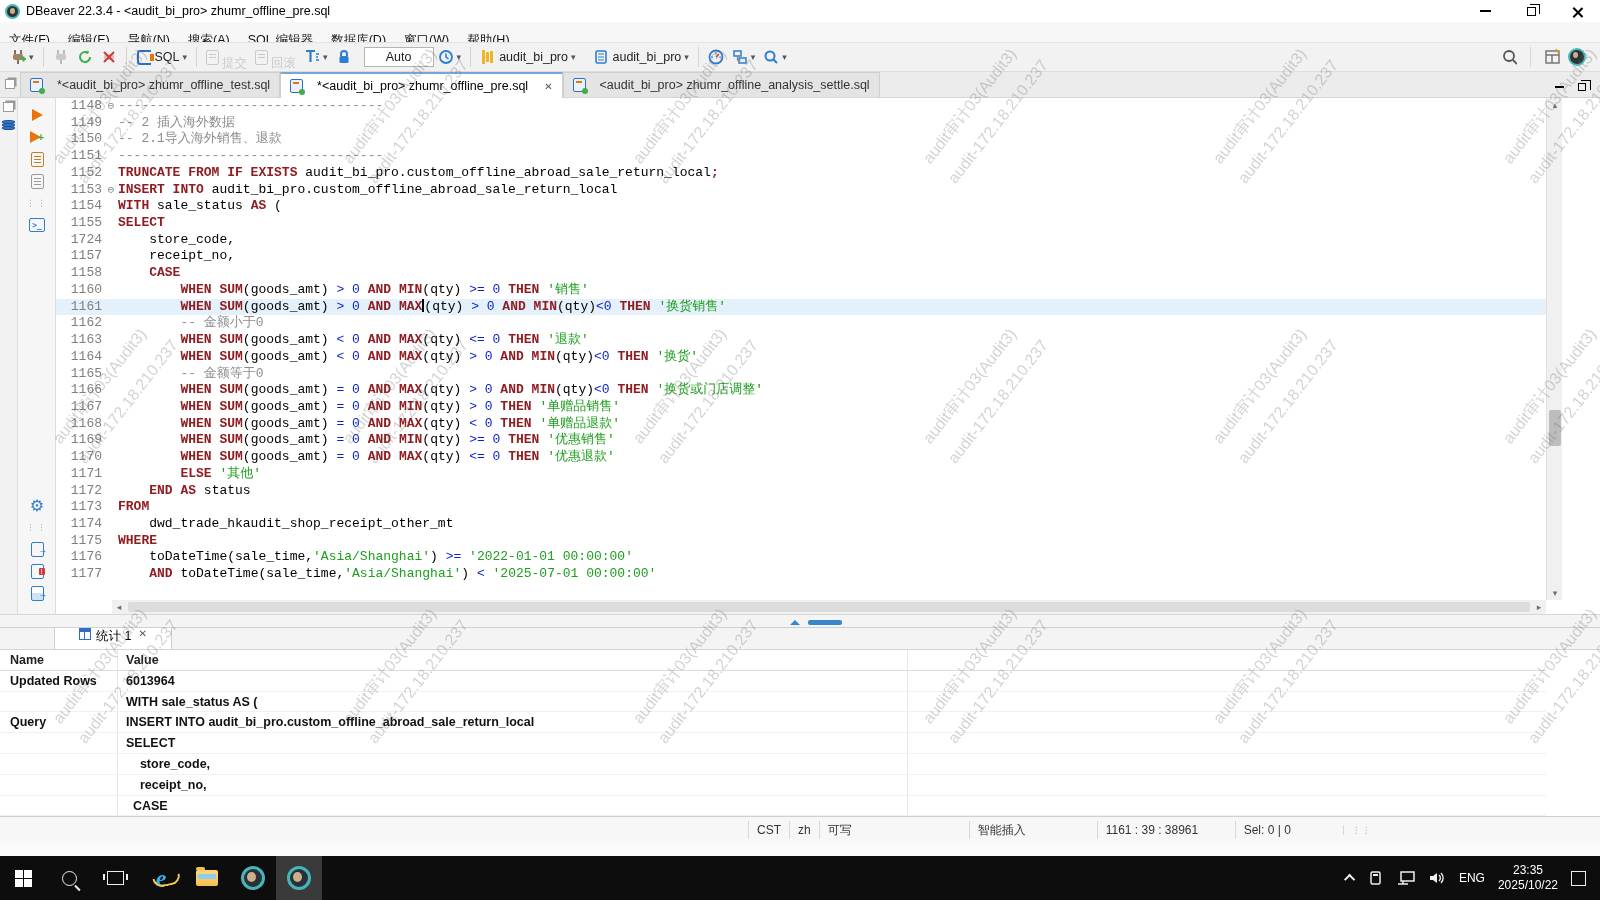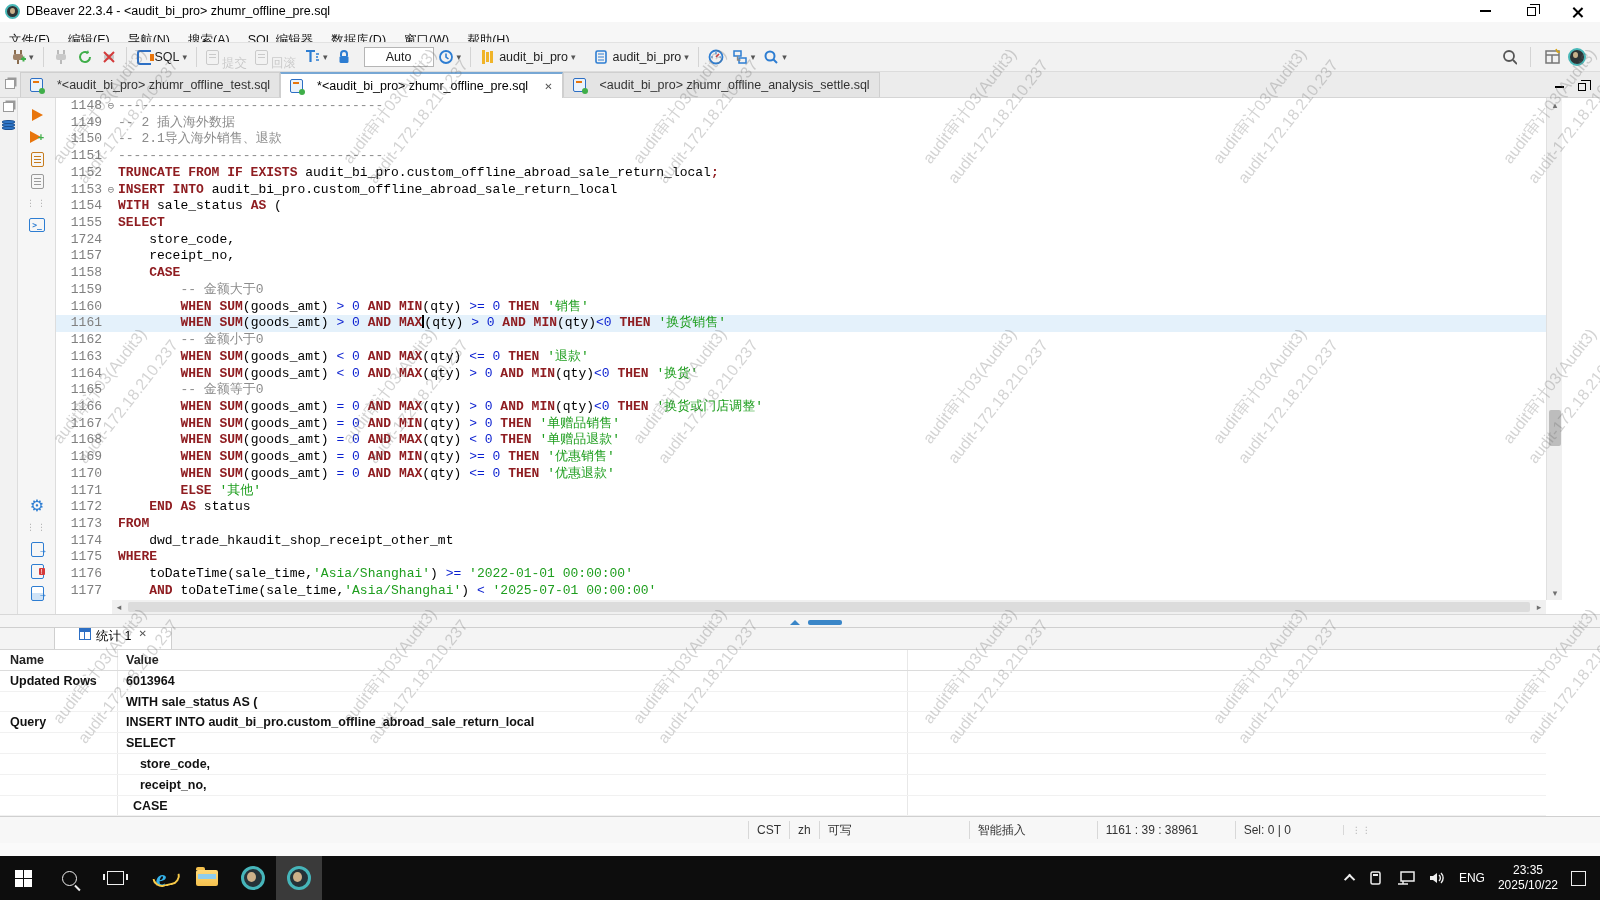--- a/index.html
+++ b/index.html
@@ -417,21 +417,20 @@
         <div class="code-line"><span class="ln">1149</span><span class="fold"></span><span class="tok-com">-- 2 插入海外数据</span></div>
         <div class="code-line"><span class="ln">1150</span><span class="fold"></span><span class="tok-com">-- 2.1导入海外销售、退款</span></div>
         <div class="code-line"><span class="ln">1151</span><span class="fold"></span><span class="tok-com">----------------------------------</span></div>
         <div class="code-line"><span class="ln">1152</span><span class="fold"></span><span class="tok-kw">TRUNCATE FROM IF EXISTS</span><span class="tok-txt"> audit_bi_pro.custom_offline_abroad_sale_return_local</span><span class="tok-kw">;</span></div>
         <div class="code-line"><span class="ln">1153</span><span class="fold">⊖</span><span class="tok-kw">INSERT INTO</span><span class="tok-txt"> audit_bi_pro.custom_offline_abroad_sale_return_local</span></div>
         <div class="code-line"><span class="ln">1154</span><span class="fold"></span><span class="tok-kw">WITH</span><span class="tok-txt"> sale_status </span><span class="tok-kw">AS</span><span class="tok-txt"> (</span></div>
         <div class="code-line"><span class="ln">1155</span><span class="fold"></span><span class="tok-kw">SELECT</span></div>
         <div class="code-line"><span class="ln">1724</span><span class="fold"></span><span class="tok-txt">    store_code,</span></div>
         <div class="code-line"><span class="ln">1157</span><span class="fold"></span><span class="tok-txt">    receipt_no,</span></div>
         <div class="code-line"><span class="ln">1158</span><span class="fold"></span><span class="tok-txt">    </span><span class="tok-kw">CASE</span></div>
-        <div class="code-line"><span class="ln">1159</span><span class="fold"></span><span class="tok-txt">        </span><span class="tok-com">-- 金额大于0</span></div>
         <div class="code-line"><span class="ln">1160</span><span class="fold"></span><span class="tok-txt">        </span><span class="tok-kw">WHEN</span><span class="tok-txt"> </span><span class="tok-kw">SUM</span><span class="tok-txt">(goods_amt) </span><span class="tok-num">&gt; 0</span><span class="tok-txt"> </span><span class="tok-kw">AND</span><span class="tok-txt"> </span><span class="tok-kw">MIN</span><span class="tok-txt">(qty) </span><span class="tok-num">&gt;= 0</span><span class="tok-txt"> </span><span class="tok-kw">THEN</span><span class="tok-txt"> </span><span class="tok-str">'销售'</span></div>
         <div class="code-line current"><span class="ln">1161</span><span class="fold"></span><span class="tok-txt">        </span><span class="tok-kw">WHEN</span><span class="tok-txt"> </span><span class="tok-kw">SUM</span><span class="tok-txt">(goods_amt) </span><span class="tok-num">&gt; 0</span><span class="tok-txt"> </span><span class="tok-kw">AND</span><span class="tok-txt"> </span><span class="tok-kw">MAX</span><span class="caret"></span><span class="tok-txt">(qty) </span><span class="tok-num">&gt; 0</span><span class="tok-txt"> </span><span class="tok-kw">AND</span><span class="tok-txt"> </span><span class="tok-kw">MIN</span><span class="tok-txt">(qty)</span><span class="tok-num">&lt;0</span><span class="tok-txt"> </span><span class="tok-kw">THEN</span><span class="tok-txt"> </span><span class="tok-str">'换货销售'</span></div>
         <div class="code-line"><span class="ln">1162</span><span class="fold"></span><span class="tok-txt">        </span><span class="tok-com">-- 金额小于0</span></div>
         <div class="code-line"><span class="ln">1163</span><span class="fold"></span><span class="tok-txt">        </span><span class="tok-kw">WHEN</span><span class="tok-txt"> </span><span class="tok-kw">SUM</span><span class="tok-txt">(goods_amt) </span><span class="tok-num">&lt; 0</span><span class="tok-txt"> </span><span class="tok-kw">AND</span><span class="tok-txt"> </span><span class="tok-kw">MAX</span><span class="tok-txt">(qty) </span><span class="tok-num">&lt;= 0</span><span class="tok-txt"> </span><span class="tok-kw">THEN</span><span class="tok-txt"> </span><span class="tok-str">'退款'</span></div>
         <div class="code-line"><span class="ln">1164</span><span class="fold"></span><span class="tok-txt">        </span><span class="tok-kw">WHEN</span><span class="tok-txt"> </span><span class="tok-kw">SUM</span><span class="tok-txt">(goods_amt) </span><span class="tok-num">&lt; 0</span><span class="tok-txt"> </span><span class="tok-kw">AND</span><span class="tok-txt"> </span><span class="tok-kw">MAX</span><span class="tok-txt">(qty) </span><span class="tok-num">&gt; 0</span><span class="tok-txt"> </span><span class="tok-kw">AND</span><span class="tok-txt"> </span><span class="tok-kw">MIN</span><span class="tok-txt">(qty)</span><span class="tok-num">&lt;0</span><span class="tok-txt"> </span><span class="tok-kw">THEN</span><span class="tok-txt"> </span><span class="tok-str">'换货'</span></div>
         <div class="code-line"><span class="ln">1165</span><span class="fold"></span><span class="tok-txt">        </span><span class="tok-com">-- 金额等于0</span></div>
         <div class="code-line"><span class="ln">1166</span><span class="fold"></span><span class="tok-txt">        </span><span class="tok-kw">WHEN</span><span class="tok-txt"> </span><span class="tok-kw">SUM</span><span class="tok-txt">(goods_amt) </span><span class="tok-num">= 0</span><span class="tok-txt"> </span><span class="tok-kw">AND</span><span class="tok-txt"> </span><span class="tok-kw">MAX</span><span class="tok-txt">(qty) </span><span class="tok-num">&gt; 0</span><span class="tok-txt"> </span><span class="tok-kw">AND</span><span class="tok-txt"> </span><span class="tok-kw">MIN</span><span class="tok-txt">(qty)</span><span class="tok-num">&lt;0</span><span class="tok-txt"> </span><span class="tok-kw">THEN</span><span class="tok-txt"> </span><span class="tok-str">'换货或门店调整'</span></div>
         <div class="code-line"><span class="ln">1167</span><span class="fold"></span><span class="tok-txt">        </span><span class="tok-kw">WHEN</span><span class="tok-txt"> </span><span class="tok-kw">SUM</span><span class="tok-txt">(goods_amt) </span><span class="tok-num">= 0</span><span class="tok-txt"> </span><span class="tok-kw">AND</span><span class="tok-txt"> </span><span class="tok-kw">MIN</span><span class="tok-txt">(qty) </span><span class="tok-num">&gt; 0</span><span class="tok-txt"> </span><span class="tok-kw">THEN</span><span class="tok-txt"> </span><span class="tok-str">'单赠品销售'</span></div>
         <div class="code-line"><span class="ln">1168</span><span class="fold"></span><span class="tok-txt">        </span><span class="tok-kw">WHEN</span><span class="tok-txt"> </span><span class="tok-kw">SUM</span><span class="tok-txt">(goods_amt) </span><span class="tok-num">= 0</span><span class="tok-txt"> </span><span class="tok-kw">AND</span><span class="tok-txt"> </span><span class="tok-kw">MAX</span><span class="tok-txt">(qty) </span><span class="tok-num">&lt; 0</span><span class="tok-txt"> </span><span class="tok-kw">THEN</span><span class="tok-txt"> </span><span class="tok-str">'单赠品退款'</span></div>
         <div class="code-line"><span class="ln">1169</span><span class="fold"></span><span class="tok-txt">        </span><span class="tok-kw">WHEN</span><span class="tok-txt"> </span><span class="tok-kw">SUM</span><span class="tok-txt">(goods_amt) </span><span class="tok-num">= 0</span><span class="tok-txt"> </span><span class="tok-kw">AND</span><span class="tok-txt"> </span><span class="tok-kw">MIN</span><span class="tok-txt">(qty) </span><span class="tok-num">&gt;= 0</span><span class="tok-txt"> </span><span class="tok-kw">THEN</span><span class="tok-txt"> </span><span class="tok-str">'优惠销售'</span></div>

